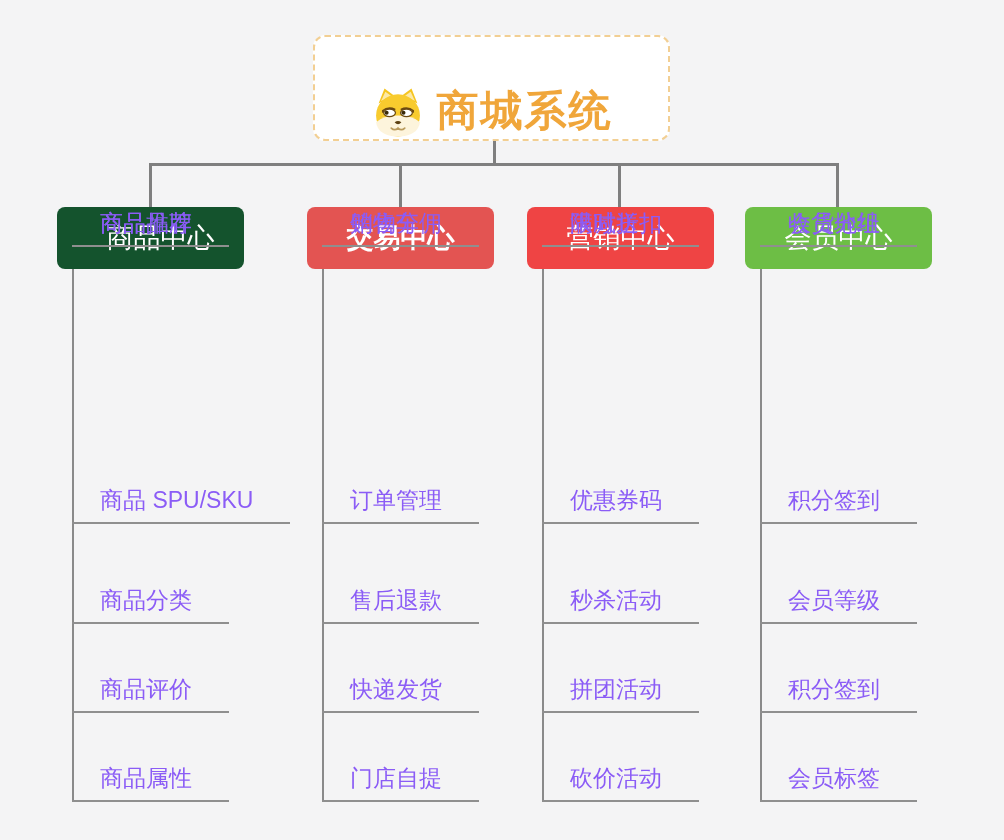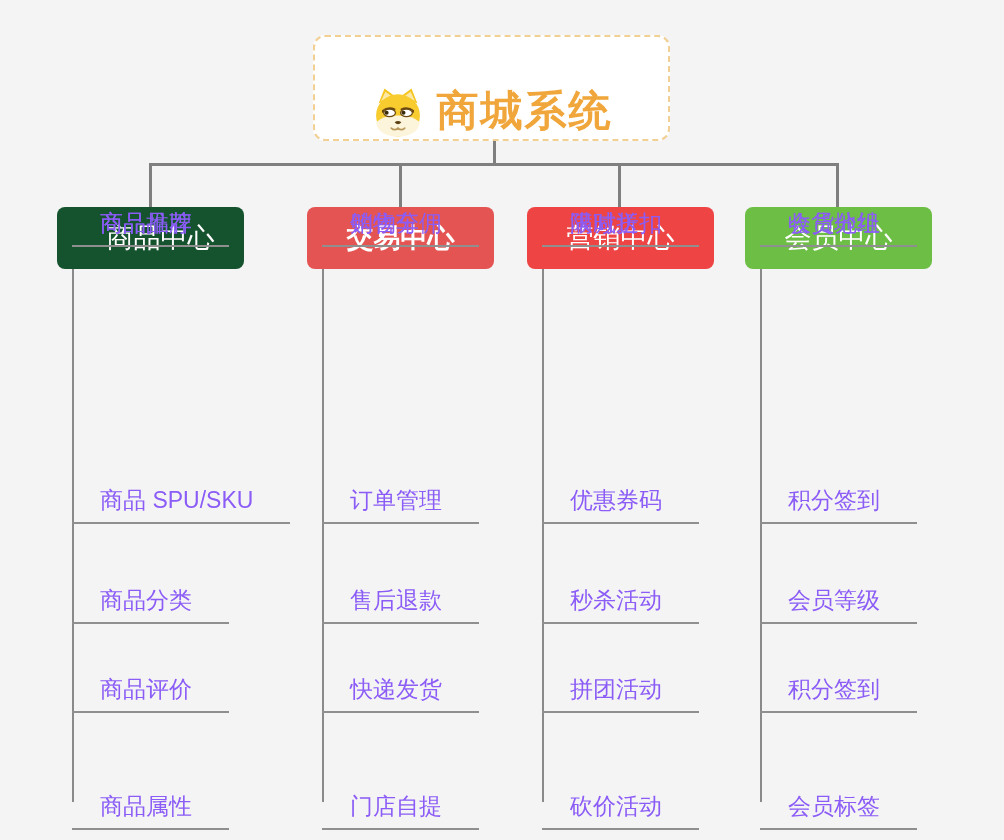--- a/index.html
+++ b/index.html
@@ -92,21 +92,21 @@
     line-height: 32px;
     color: #8b5cf6;
     white-space: nowrap;
     cursor: default;
   }
   .leaf:nth-of-type(1) { top: 111px; }
   .leaf:nth-of-type(2) { top: 200px; }
   .leaf:nth-of-type(3) { top: 277px; }
   .leaf:nth-of-type(4) { top: 377px; }
   .leaf:nth-of-type(5) { top: 466px; }
-  .leaf:nth-of-type(6) { top: 555px; margin-top: 28px; }
+  .leaf:nth-of-type(6) { top: 555px; }
 </style>
 </head>
 <body>
 
 <div id="canvas">
 
   <div class="root-node">
     <svg class="root-icon" viewBox="0 0 64 64" aria-hidden="true">
 
       <polygon points="9,22 16,4 28,13" fill="#F6C520"></polygon>

